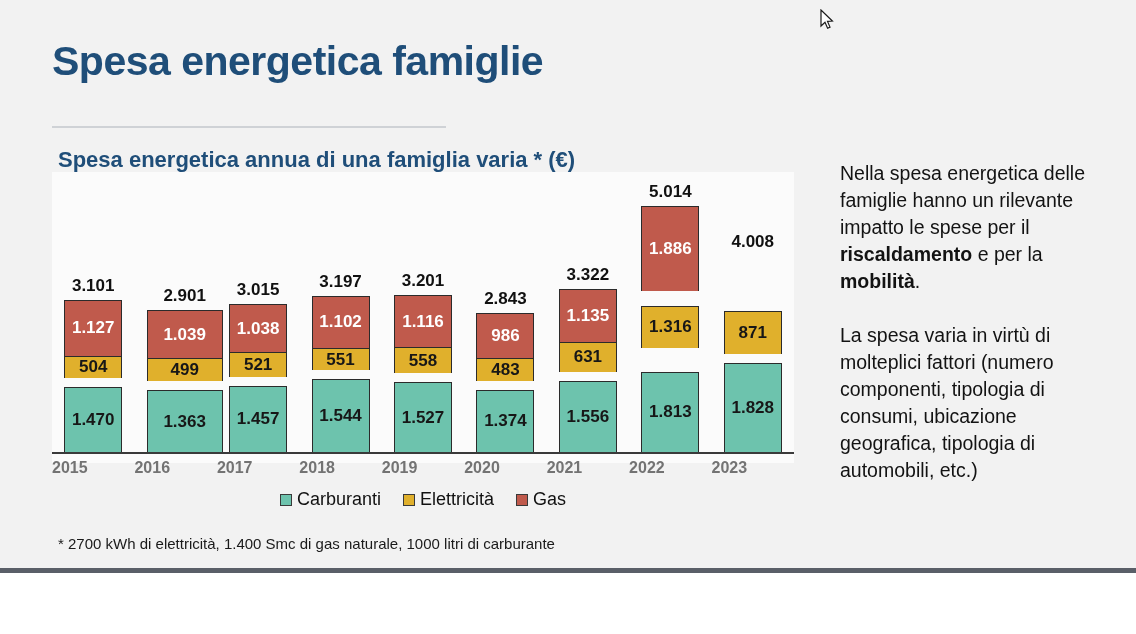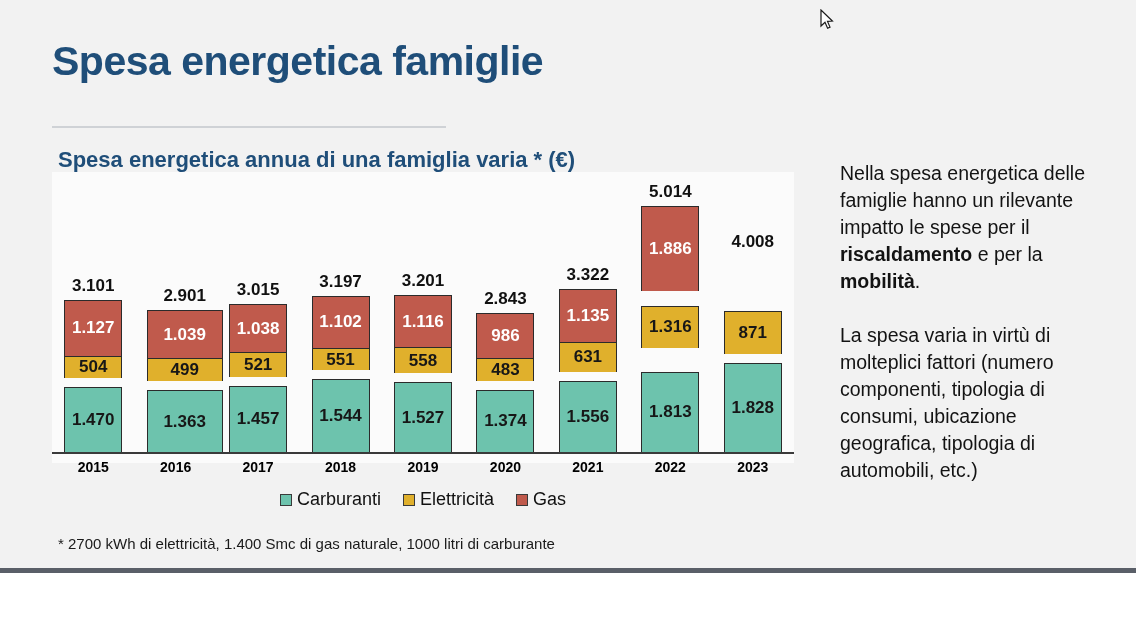--- a/index.html
+++ b/index.html
@@ -119,24 +119,23 @@
     overflow: hidden;
   }
   .seg.bottom { border-bottom: 1.4px solid #2b2b2b; margin-top: 9px; }
   .seg-gas { background: #c05a4c; color: #ffffff; }
   .seg-ele { background: #e0b02c; color: #171717; }
   .seg-car { background: #6dc3ad; color: #171717; }
 
   .x-label {
     position: absolute;
     top: 459px;
-    text-align: center;
-    font-size: 14px;
-    font-weight: bold;
-    color: #000000;
+    font-size: 16px;
+    font-weight: bold;
+    color: #737373;
   }
 
   
   #legend {
     position: absolute;
     left: 52px;
     top: 489px;
     width: 742px;
     display: flex;
     justify-content: center;

